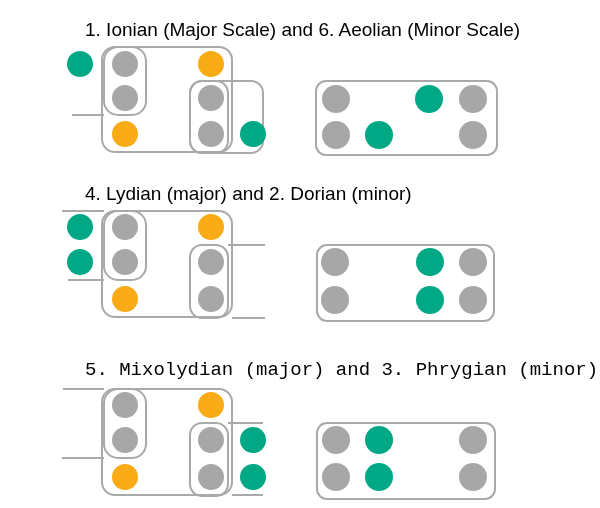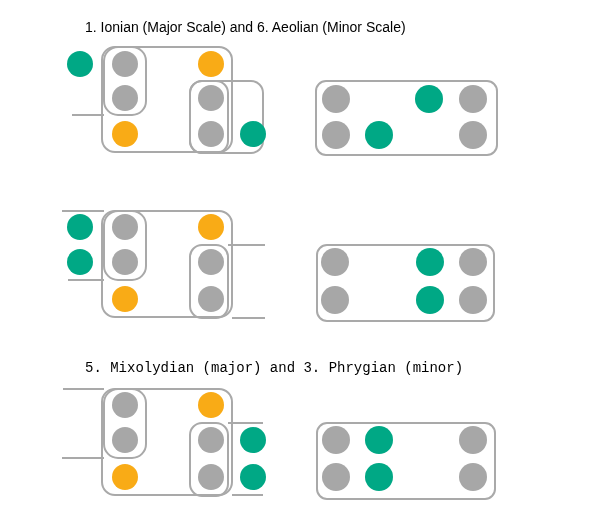--- a/index.html
+++ b/index.html
@@ -6,36 +6,37 @@
   .canvas{
     position:relative;
     width:600px;height:508px;
     background:#ffffff;
     font-family:"Liberation Sans",sans-serif;
     overflow:hidden;
   }
   .heading{
     position:absolute;
     left:85px;
-    font-size:14px;
+    font-size:19px;
     line-height:1;
     color:#000000;
     white-space:nowrap;
     text-align:center;
   }
   .h0{top:20px;}
   .h1{top:184px;}
   .h2{top:361px;font-family:Liberation Mono, monospace;}
   svg.layer{position:absolute;left:0;top:0;}
 </style>
 </head>
 <body>
 
 <div class="canvas">
   <div class="heading h0">1. Ionian (Major Scale) and 6. Aeolian (Minor Scale)</div>
+  <div class="heading h1">4. Lydian (major) and 2. Dorian (minor)</div>
   <div class="heading h2">5. Mixolydian (major) and 3. Phrygian (minor)</div>
   <svg class="layer" id="diagram-svg" width="600" height="508" viewBox="0 0 600 508">
       <g>
         <g>
           <rect x="102" y="47" width="130" height="105" rx="13" ry="13" fill="none" stroke="#a9a9a9" stroke-width="2"></rect>
           <rect x="104" y="47" width="42" height="68" rx="14" ry="14" fill="none" stroke="#a9a9a9" stroke-width="2"></rect>
           <rect x="190" y="81" width="38" height="72" rx="12" ry="12" fill="none" stroke="#a9a9a9" stroke-width="2"></rect>
           <rect x="190" y="81" width="73" height="72" rx="12" ry="12" fill="none" stroke="#a9a9a9" stroke-width="2"></rect>
           <line x1="72" y1="115" x2="104" y2="115" stroke="#a9a9a9" stroke-width="2"></line>
           <circle cx="80" cy="64" r="13" fill="#00a885"></circle>

